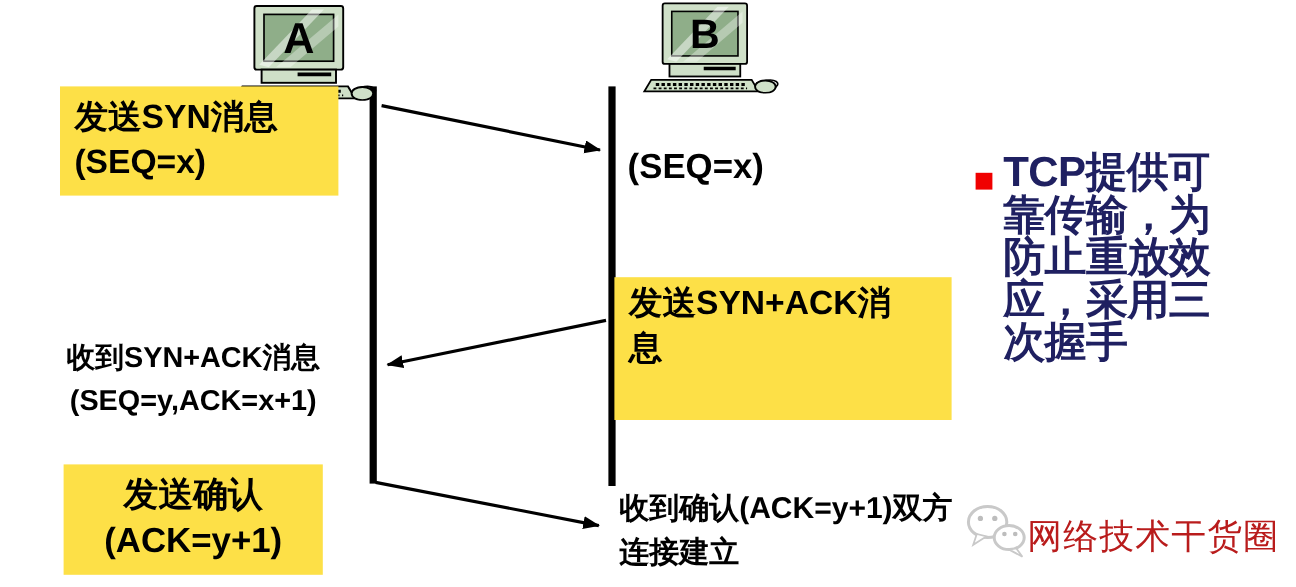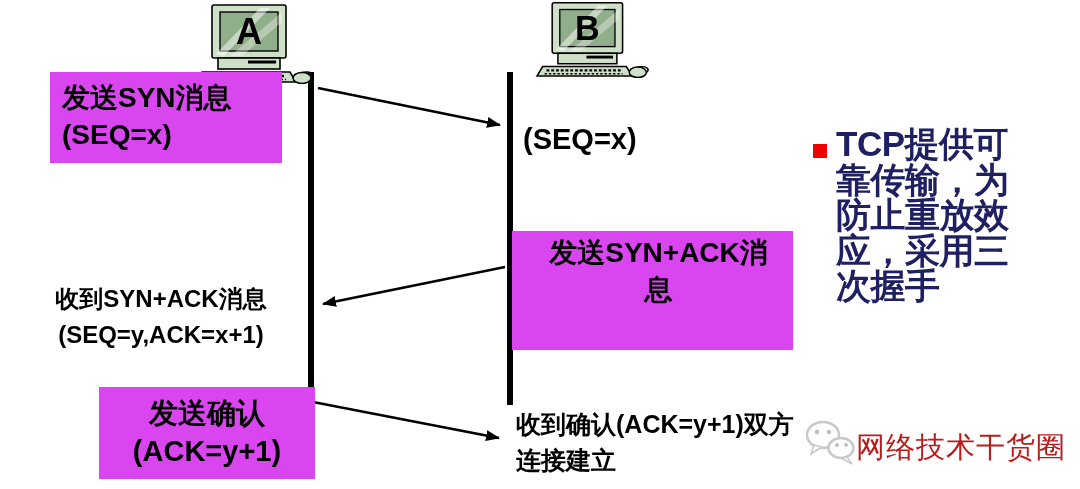--- a/index.html
+++ b/index.html
@@ -2,31 +2,31 @@
 <html><head>
 <meta charset="utf-8">
 <style>
   html,body{margin:0;padding:0;background:#ffffff;}
   .slide{
     position:relative;width:1080px;height:489px;background:#ffffff;overflow:hidden;
     font-family:"Liberation Sans","DejaVu Sans",sans-serif;color:#000;
   }
   .abs{position:absolute;}
   .evt{font-weight:bold;color:#000;white-space:nowrap;}
-  .graybox{background:#d946ef;}
+  .graybox{background:#fde047;}
   .lifeline{background:#000;width:6px;}
   .arrow-layer{pointer-events:none;}
   
   .box1{left:50px;top:72px;width:232px;height:91px;z-index:4;}
   .box1 .evt{padding:7px 0 0 12px;font-size:28px;line-height:37px;}
   .r1{left:523px;top:121px;font-size:29px;line-height:37px;z-index:4;}
   .box2{left:512px;top:231px;width:281px;height:119px;z-index:4;}
-  .box2 .evt{padding:3px 0 0 12px;font-size:28px;line-height:37px;text-align:center;}
+  .box2 .evt{padding:3px 0 0 12px;font-size:28px;line-height:37px;}
   .l2{left:12px;top:281px;width:298px;text-align:center;font-size:24px;line-height:36px;z-index:4;}
-  .box3{left:53px;top:387px;width:216px;height:92px;text-align:center;z-index:4;margin-left:46px;}
+  .box3{left:53px;top:387px;width:216px;height:92px;text-align:center;z-index:4;}
   .box3 .evt{padding-top:7px;font-size:29px;line-height:38px;}
   .r3{left:516px;top:406px;font-size:25px;line-height:36px;z-index:5;}
   
   .bullet{left:813px;top:144px;width:14px;height:14px;z-index:3;}
   .note{left:836px;top:126px;z-index:3;font-weight:bold;font-size:35px;line-height:35.5px;color:#1f2061;letter-spacing:-0.5px;}
   .note div{white-space:nowrap;}
   
   .wm-icon{left:803px;top:416px;z-index:1;}
   .wm-text{left:856px;top:428px;z-index:1;font-size:29px;letter-spacing:1px;color:#b91c1c;
            text-shadow:1.5px 1.5px 0 #ffffff;white-space:nowrap;}

